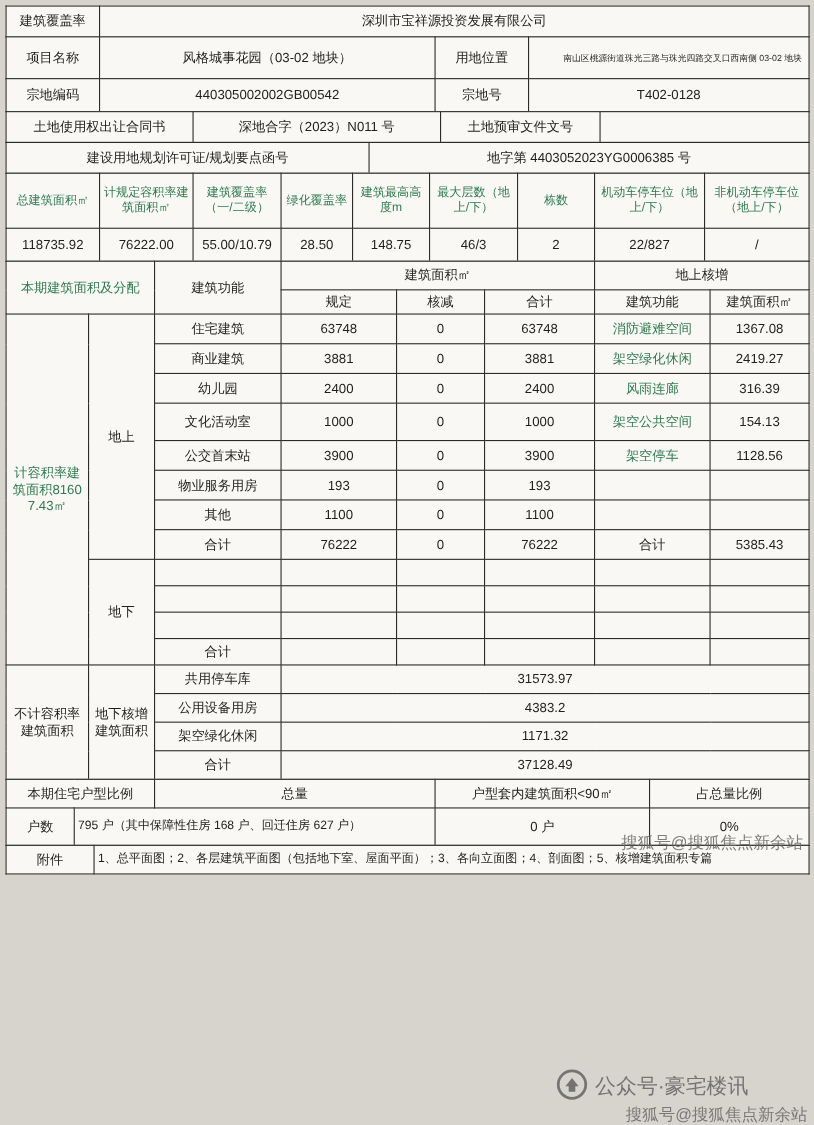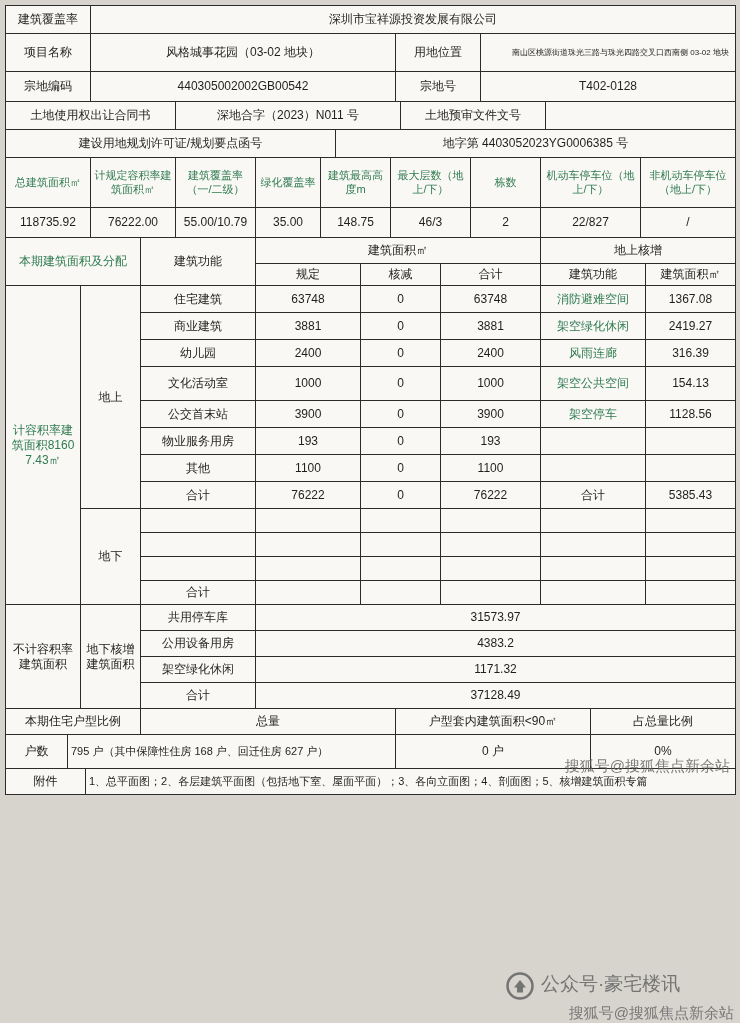--- a/index.html
+++ b/index.html
@@ -29,21 +29,21 @@
   .remarks-cell { vertical-align: top; padding: 6px 8px 4px; }
   .rl { display: block; height: 3px; background: rgba(70,70,70,.55); margin: 4.6px 0; }
   .wm-side, .wm-corner {
     position: absolute; font-size: 15px; color: rgba(105,105,105,.85);
     white-space: nowrap; pointer-events: none;
   }
   .wm-side { top: 752px; right: 10px; }
   .wm-corner { top: 999px; right: 6px; }
   .wm-badge {
     position: absolute; top: 966px; left: 505px;
-    display: flex; align-items: flex-start; gap: 6px;
+    display: flex; align-items: flex-end; gap: 6px;
     font-size: 19px; color: rgba(105,105,105,.9); white-space: nowrap;
     pointer-events: none;
   }
 </style>
 </head>
 <body>
 
 <div class="photo">
   <div class="sheet">
 
@@ -146,21 +146,21 @@
         <td class="hdr green">建筑最高高度m</td>
         <td class="hdr green">最大层数（地上/下）</td>
         <td class="hdr green">栋数</td>
         <td class="hdr green">机动车停车位（地上/下）</td>
         <td class="hdr green">非机动车停车位（地上/下）</td>
       </tr>
       <tr style="height:30px">
         <td>118735.92</td>
         <td>76222.00</td>
         <td>55.00/10.79</td>
-        <td>35.00</td>
+        <td>28.50</td>
         <td>148.75</td>
         <td>46/3</td>
         <td>2</td>
         <td>22/827</td>
         <td>/</td>
       </tr>
     </tbody>
       </table>
 
     <table>

